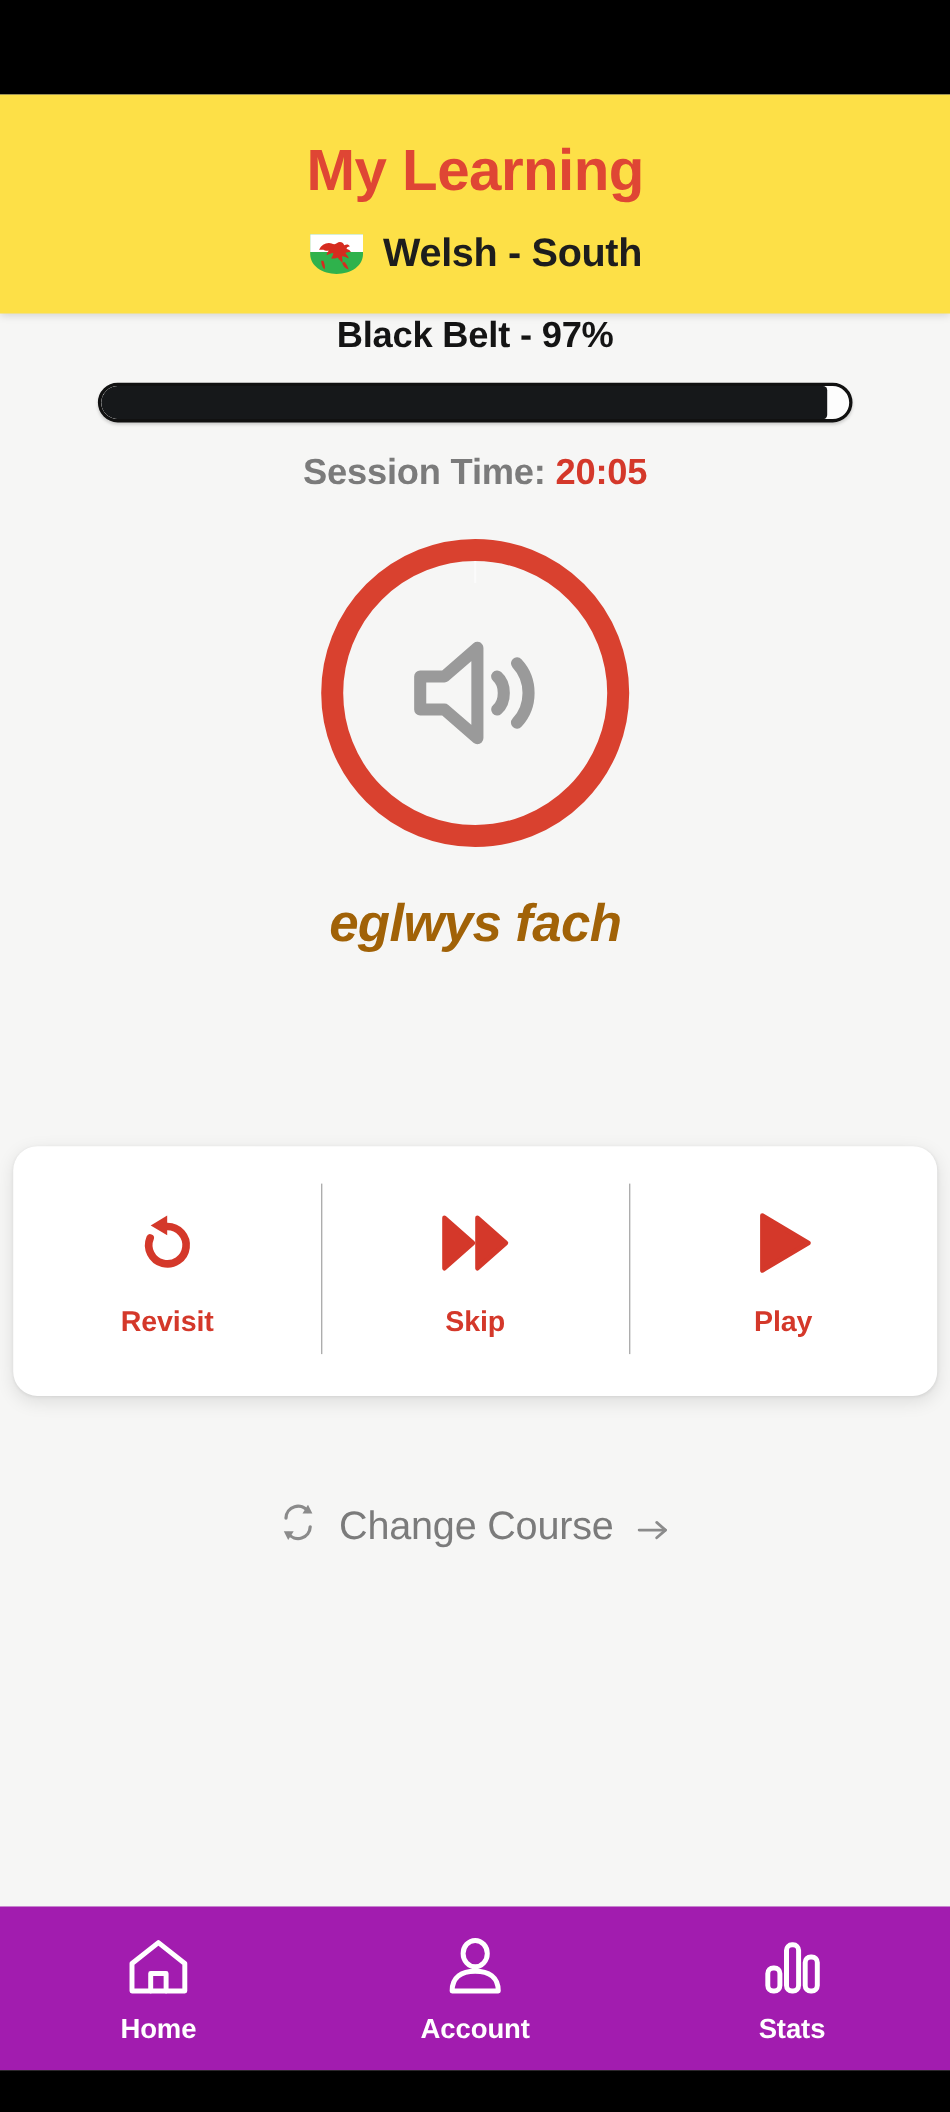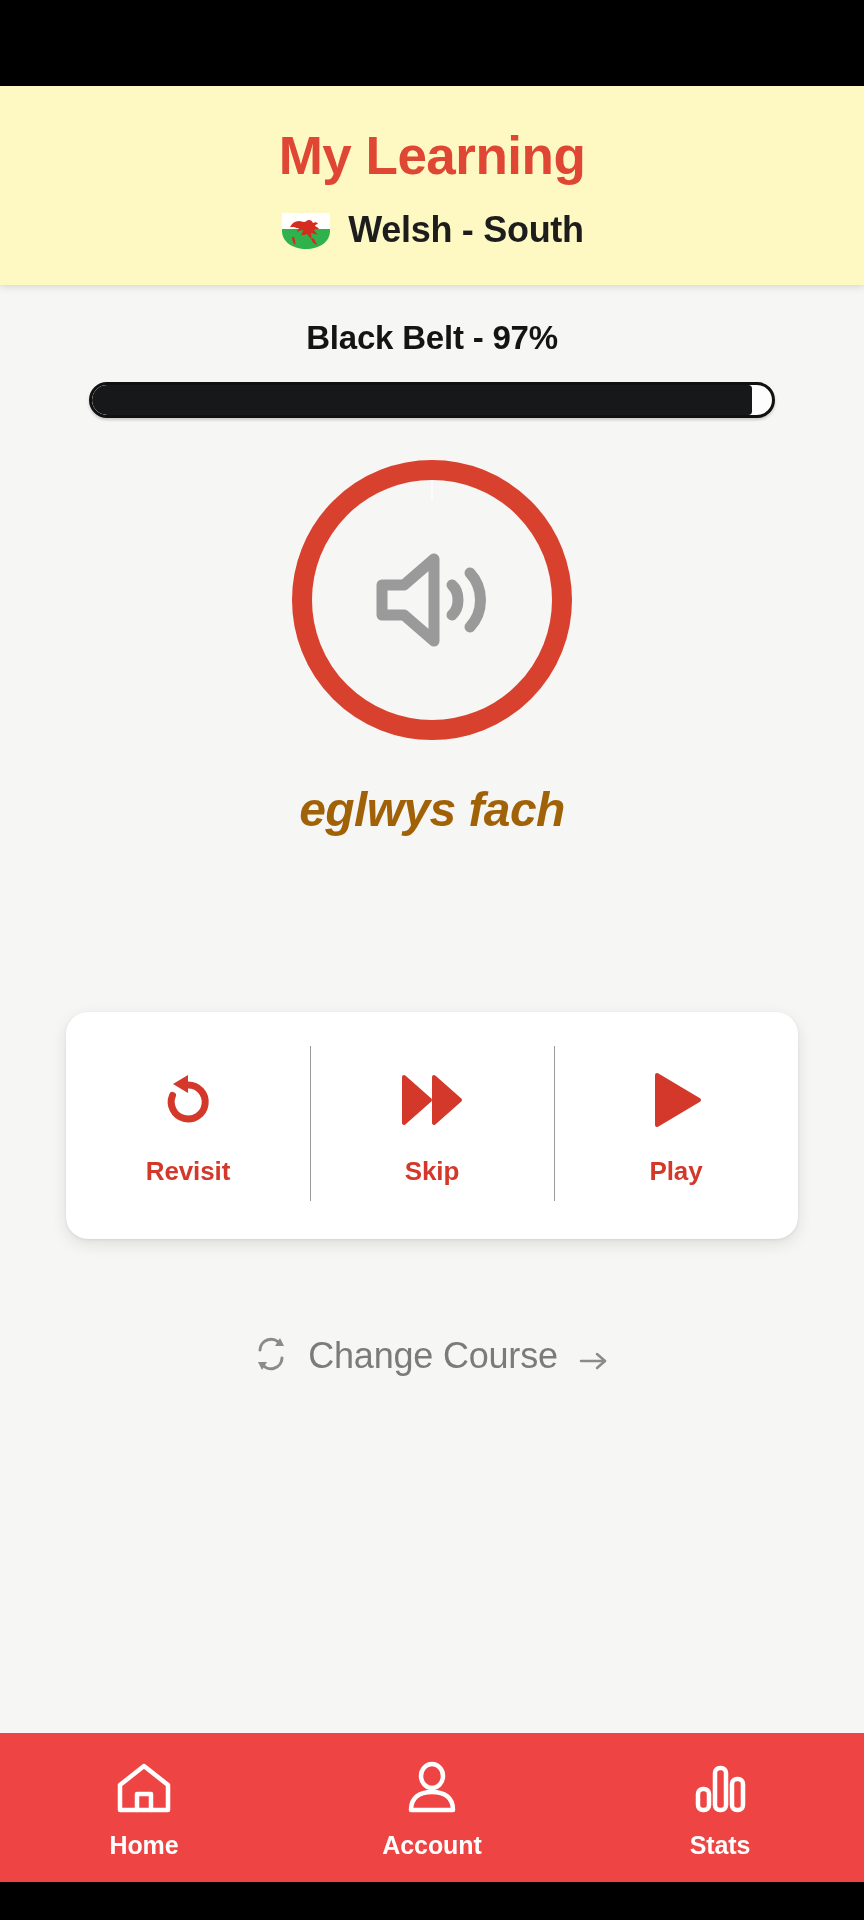--- a/index.html
+++ b/index.html
@@ -20,21 +20,21 @@
   .statusbar-top {
     height:86px; background:#000; flex:0 0 auto;
   }
   .statusbar-bottom {
     height:38px; background:#000; flex:0 0 auto;
   }
 
   
   .header {
     flex:0 0 auto;
-    background:#fef9c3;
+    background:#fde047;
     padding:42px 0 34px 0;
     text-align:center;
     box-shadow:0 2px 7px rgba(0,0,0,0.13);
     position:relative;
     z-index:5;
   }
   .app-title {
     font-size:53px;
     font-weight:bold;
     color:#df4634;
@@ -58,21 +58,20 @@
     color:#1d1d1d;
     letter-spacing:-0.3px;
   }
 
   
   .main {
     flex:1 1 auto;
     display:flex; flex-direction:column;
     align-items:center;
     background:#f6f6f5;
-    padding-top:34px;
     position:relative;
   }
 
   .belt-label {
     font-size:33px;
     font-weight:bold;
     color:#141414;
     letter-spacing:-0.2px;
   }
 
@@ -135,21 +134,21 @@
     font-size:48px;
     font-weight:bold;
     font-style:italic;
     color:#a16207;
     letter-spacing:-0.6px;
   }
 
   
   .controls-card {
     margin-top:175px;
-    width:732px;
+    width:840px;
     background:#ffffff;
     border-radius:22px;
     box-shadow:0 5px 16px rgba(0,0,0,0.10), 0 1px 3px rgba(0,0,0,0.07);
     display:flex;
     padding:56px 0 52px 0;
   }
   .control {
     flex:1 1 0;
     display:flex; flex-direction:column;
     align-items:center; justify-content:flex-start;
@@ -184,21 +183,21 @@
   }
   .change-course-text {
     font-size:36px;
     color:#7b7b7b;
     letter-spacing:-0.2px;
   }
 
   
   .bottom-nav {
     flex:0 0 auto;
-    background:#ef4444;
+    background:#a21caf;
     display:flex;
     padding:26px 0 22px 0;
     box-shadow:0 -3px 8px rgba(0,0,0,0.12);
   }
   .nav-item {
     flex:1 1 0;
     display:flex; flex-direction:column;
     align-items:center; gap:14px;
     cursor:pointer;
   }
@@ -243,20 +242,24 @@
   <div class="main">
 
     <div class="belt-label">Black Belt - 97%</div>
 
     <div class="progress-wrap">
       <div class="progress-track">
         <div class="progress-fill" id="progress-fill" style="width: 97%;"></div>
       </div>
     </div>
 
+    <div class="session-row">
+      <span class="session-label">Session Time:</span>
+      <span class="session-value">20:05</span>
+    </div>
 
     <div class="audio-button">
       <div class="ring">
         <div class="ring-notch"></div>
       </div>
       <span class="speaker-icon">
         <svg width="124" height="110" viewBox="0 0 124 110">
           <g fill="none" stroke="#9a9a9a" stroke-width="11" stroke-linecap="round" stroke-linejoin="round">
             <path d="M12 40 H34 L64 14 V96 L34 70 H12 Z"></path>
             <path d="M82 40 C90 47 90 63 82 70"></path>

